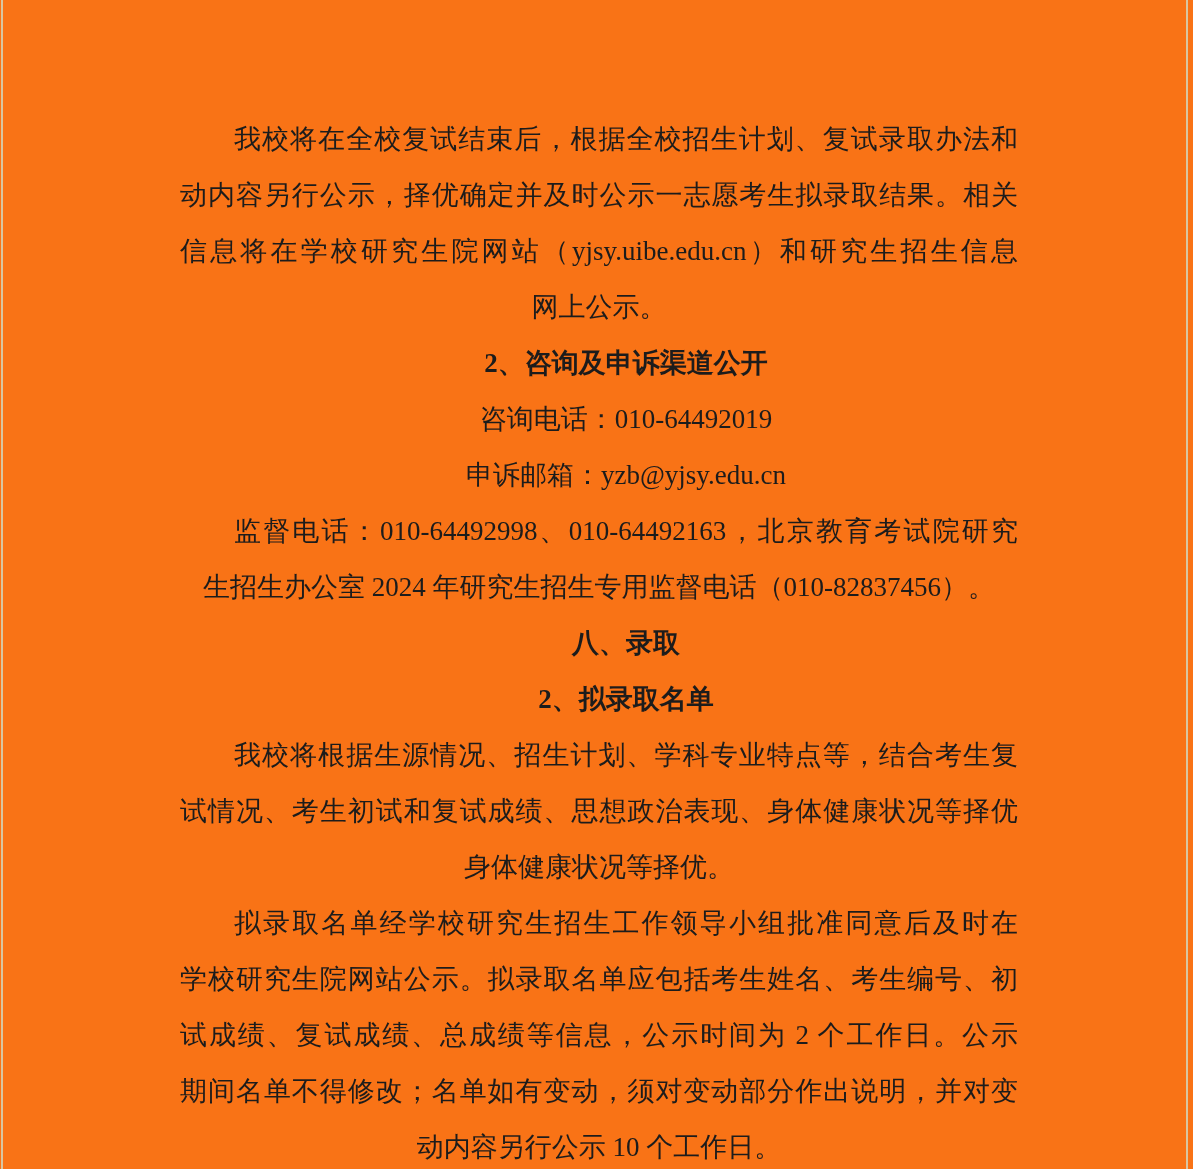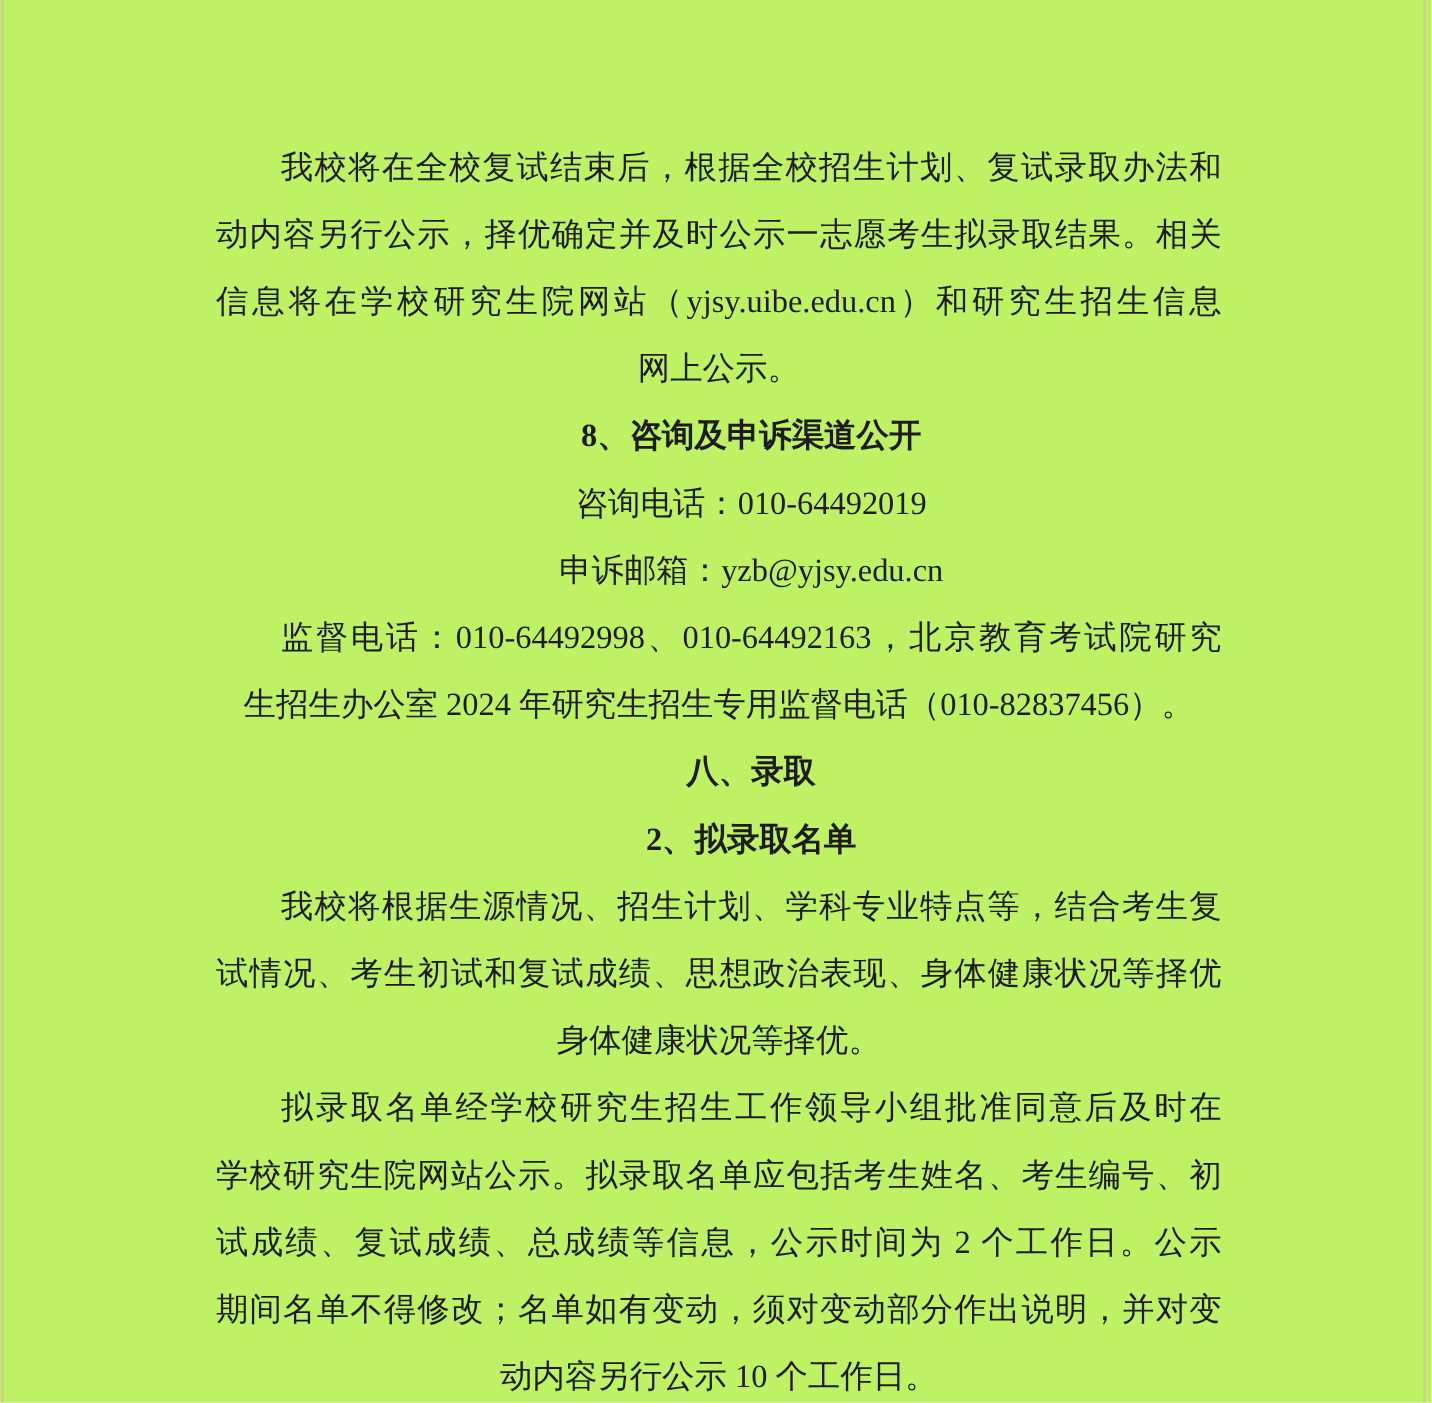--- a/index.html
+++ b/index.html
@@ -4,21 +4,21 @@
 <style>
   html, body {
     margin: 0;
     padding: 0;
     background: #ffffff;
   }
   .page {
     position: relative;
     width: 1193px;
     height: 1169px;
-    background: #bef264;
+    background: #f97316;
     overflow: hidden;
     font-family: "Liberation Serif", "DejaVu Serif", serif;
     color: #1c1c1c;
   }
   .edge {
     position: absolute;
     top: 0;
     bottom: 0;
     width: 2px;
     background: var(--edge, #d9c6a1);
@@ -57,21 +57,21 @@
   <div class="edge left"></div>
   <div class="edge right"></div>
 
   <div class="content">
 
     <p class="ln indent jfull">我校将在全校复试结束后，根据全校招生计划、复试录取办法和</p>
     <p class="ln jfull">动内容另行公示，择优确定并及时公示一志愿考生拟录取结果。相关</p>
     <p class="ln jfull">信息将在学校研究生院网站（yjsy.uibe.edu.cn）和研究生招生信息</p>
     <p class="ln">网上公示。</p>
 
-    <p class="ln indent bold">8、咨询及申诉渠道公开</p>
+    <p class="ln indent bold">2、咨询及申诉渠道公开</p>
 
     <p class="ln indent">咨询电话：010-64492019</p>
     <p class="ln indent">申诉邮箱：yzb@yjsy.edu.cn</p>
 
     <p class="ln indent jfull">监督电话：010-64492998、010-64492163，北京教育考试院研究</p>
     <p class="ln">生招生办公室 2024 年研究生招生专用监督电话（010-82837456）。</p>
 
     <p class="ln indent bold">八、录取</p>
 
     <p class="ln indent bold">2、拟录取名单</p>

